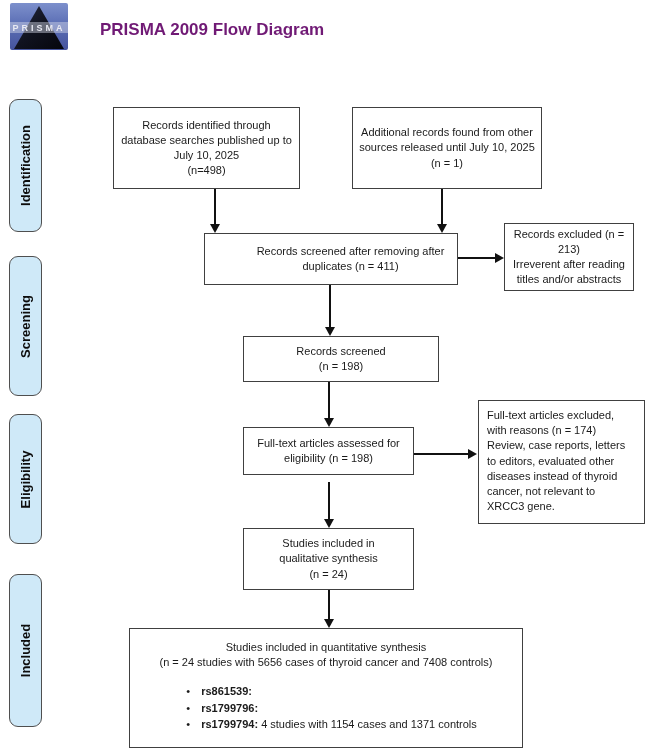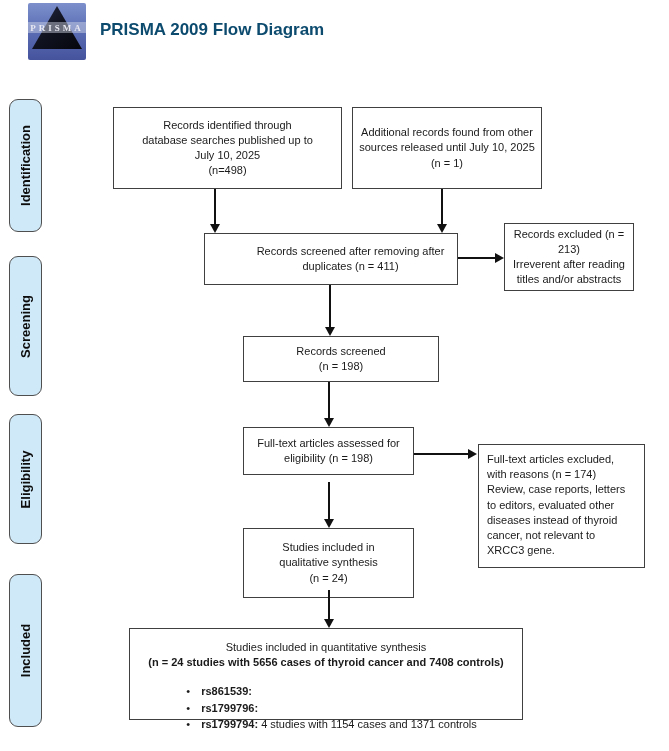--- a/index.html
+++ b/index.html
@@ -11,45 +11,45 @@
     --logo-blue:#45539d;
     --logo-dark:#10121f;
     --text:#1a1a1a;
   }
   html,body{margin:0;padding:0;background:#ffffff;}
   .canvas{
     position:relative;width:669px;height:751px;background:#ffffff;overflow:hidden;
     font-family:"Liberation Sans",sans-serif;color:var(--text);
   }
   
-  .logo{position:absolute;left:28px;top:3px;width:58px;height:57px;
+  .logo{position:absolute;left:10px;top:3px;width:58px;height:47px;
     background:linear-gradient(180deg,var(--logo-blue-light) 0%,#5c6fb5 45%,var(--logo-blue) 100%);
-    border-radius:2px;overflow:hidden;font-family:Liberation Serif, serif;}
+    border-radius:2px;overflow:hidden;}
   .logo svg{position:absolute;left:0;top:0;}
   .logo-band{position:absolute;left:0;top:19px;width:100%;height:11px;background:rgba(215,220,235,0.45);}
   .logo-text{position:absolute;left:0;top:20px;width:100%;text-align:center;
     font-size:9px;font-weight:bold;letter-spacing:3px;color:#e8e9f2;}
-  .page-title{position:absolute;left:100px;top:20px;font-size:17px;font-weight:bold;color:#0c4a6e;}
+  .page-title{position:absolute;left:100px;top:20px;font-size:17px;font-weight:bold;color:#701a75;}
   
   .stage{position:absolute;left:9px;width:33px;background:var(--sidebar-fill);
     border:1px solid var(--sidebar-border);border-radius:9px;
     display:flex;align-items:center;justify-content:center;box-sizing:border-box;}
   .stage span{transform:rotate(-90deg);white-space:nowrap;font-size:13px;font-weight:bold;color:#0d0d0d;}
   
   .fbox{position:absolute;background:#ffffff;border:1.5px solid var(--box-border);
     box-sizing:border-box;display:flex;align-items:center;justify-content:center;
     text-align:center;font-size:11px;line-height:1.38;}
   .fbox .box-text{white-space:pre-line;padding:2px 6px;}
   .fbox.left-align{justify-content:flex-start;align-items:flex-start;text-align:left;}
   .fbox.left-align .box-text{padding:7px 8px;}
   
   .qbox{position:absolute;background:#ffffff;border:1.5px solid var(--box-border);
     box-sizing:border-box;font-size:11px;text-align:center;}
   .qbox .q-title{margin-top:11px;line-height:1.4;}
-  .qbox .q-subtitle{font-weight:bold;line-height:1.4;text-align:center;}
+  .qbox .q-subtitle{font-weight:normal;line-height:1.4;text-align:center;}
   .q-bullets{display:inline-block;text-align:left;margin-top:12px;}
   .q-bullet{display:flex;line-height:1.52;}
   .q-bullet .dot{width:26px;text-align:center;flex:0 0 26px;}
   .q-bullet .rs-id{font-weight:bold;}
   .q-bullet .rs-detail{white-space:pre;}
   
   .line-v{position:absolute;width:2px;background:var(--arrow);}
   .line-h{position:absolute;height:2px;background:var(--arrow);}
   .ah-down{position:absolute;width:0;height:0;
     border-left:5px solid transparent;border-right:5px solid transparent;
@@ -85,21 +85,21 @@
   <div class="stage" style="top:256px;height:140px;">
     <span>Screening</span>
   </div>
   <div class="stage" style="top:414px;height:130px;">
     <span>Eligibility</span>
   </div>
   <div class="stage" style="top:574px;height:153px;">
     <span>Included</span>
   </div>
 
-  <div class="fbox" style="left:113px;top:107px;width:229px;height:82px;">
+  <div class="fbox" style="left:113px;top:107px;width:187px;height:82px;">
     <div class="box-text">Records identified through
 database searches published up to
 July 10, 2025
 (n=498)</div>
   </div>
   <div class="fbox" style="left:352px;top:107px;width:190px;height:82px;">
     <div class="box-text">Additional records found from other
 sources released until July 10, 2025
 (n = 1)</div>
   </div>
@@ -116,37 +116,37 @@
 
   <div class="fbox" style="left:243px;top:336px;width:196px;height:46px;">
     <div class="box-text">Records screened
 (n = 198)</div>
   </div>
 
   <div class="fbox" style="left:243px;top:427px;width:171px;height:48px;">
     <div class="box-text">Full-text articles assessed for
 eligibility (n = 198)</div>
   </div>
-  <div class="fbox left-align" style="left:478px;top:400px;width:167px;height:124px;margin-top:44px;">
+  <div class="fbox left-align" style="left:478px;top:400px;width:167px;height:124px;">
     <div class="box-text">Full-text articles excluded,
 with reasons (n = 174)
 Review, case reports, letters
 to editors, evaluated other
 diseases instead of thyroid
 cancer, not relevant to
 XRCC3 gene.</div>
   </div>
 
-  <div class="fbox" style="left:243px;top:528px;width:171px;height:70px;">
+  <div class="fbox" style="left:243px;top:528px;width:171px;height:62px;">
     <div class="box-text">Studies included in
 qualitative synthesis
 (n = 24)</div>
   </div>
 
-  <div class="qbox" style="left:129px;top:628px;width:394px;height:92px;">
+  <div class="qbox" style="left:129px;top:628px;width:394px;height:120px;">
     <div class="q-title">Studies included in quantitative synthesis</div>
     <div class="q-subtitle">(n = 24 studies with 5656 cases of thyroid cancer and 7408 controls)</div>
     <div class="q-bullets">
       <div class="q-bullet">
         <span class="dot">•</span>
         <span class="rs-id">rs861539:</span>
       </div>
       <div class="q-bullet">
         <span class="dot">•</span>
         <span class="rs-id">rs1799796:</span>

